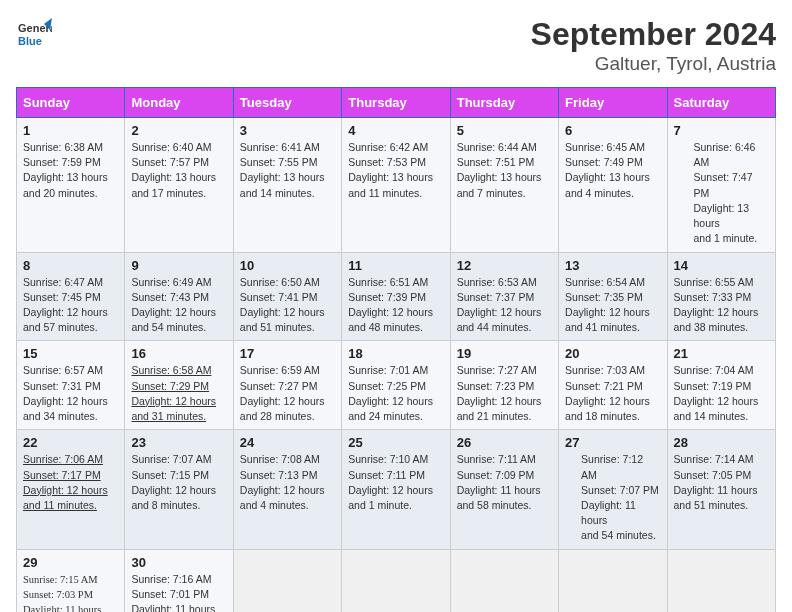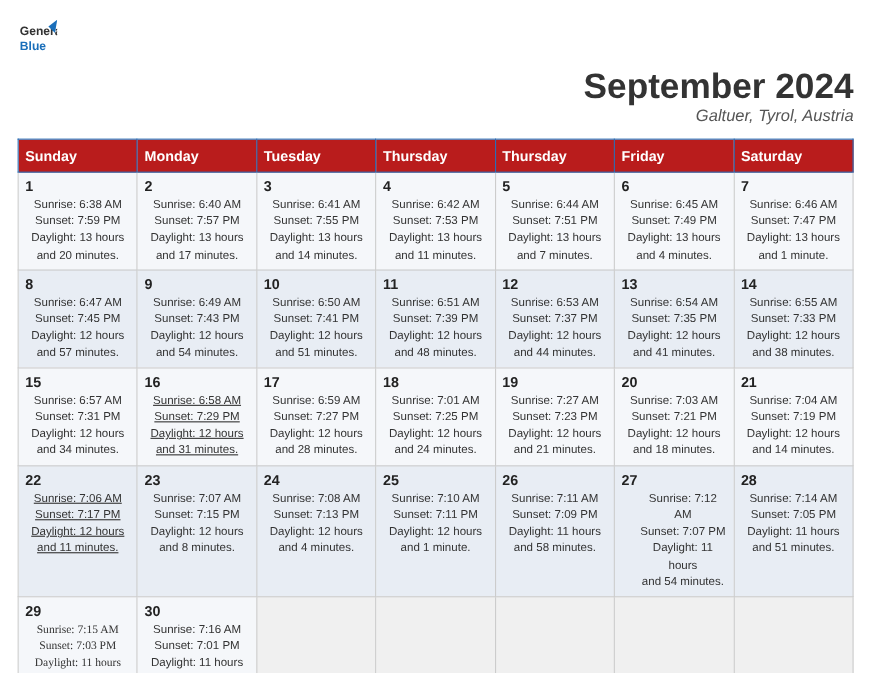--- a/index.html
+++ b/index.html
@@ -25,34 +25,32 @@
       width: 36px;
       height: 36px;
     }
     .title-block {
       text-align: right;
     }
     .month-title {
       font-size: 32px;
       font-weight: bold;
       color: #333;
-      margin-top: 44px;
     }
     .location {
-      font-size: 15px;
+      font-size: 19px;
       color: #555;
-      font-style: italic;
     }
     table {
       width: 100%;
       border-collapse: collapse;
       font-size: 11px;
     }
     thead tr th {
-      background-color: #b91c1c;
+      background-color: #d946ef;
       color: #fff;
       font-size: 13px;
       font-weight: bold;
       padding: 7px 6px;
       text-align: left;
       border: 1px solid #2a6db5;
     }
     tbody tr td {
       border: 1px solid #ccc;
       vertical-align: top;
@@ -70,21 +68,20 @@
       font-size: 13px;
       font-weight: bold;
       color: #222;
       display: block;
       margin-bottom: 2px;
     }
     .day-info {
       font-size: 10.5px;
       color: #333;
       line-height: 1.45;
-      text-align: center;
     }
     td.empty {
       background-color: #f0f0f0 !important;
     }
   </style>
 </head>
 <body>
 
 <div class="header">
   <div class="logo">
@@ -151,21 +148,21 @@
         </td>
         <td>
           <span class="day-num">6</span>
           <div class="day-info" style="white-space: pre-line;">Sunrise: 6:45 AM
 Sunset: 7:49 PM
 Daylight: 13 hours
 and 4 minutes.</div>
         </td>
         <td>
           <span class="day-num">7</span>
-          <div class="day-info" style="white-space: pre-line;">Sunrise: 6:46 AM
+          <div class="day-info" style="white-space: pre-line; margin-left: 20px;">Sunrise: 6:46 AM
 Sunset: 7:47 PM
 Daylight: 13 hours
 and 1 minute.</div>
         </td>
       </tr>
       <tr>
         <td>
           <span class="day-num">8</span>
           <div class="day-info" style="white-space: pre-line;">Sunrise: 6:47 AM
 Sunset: 7:45 PM

